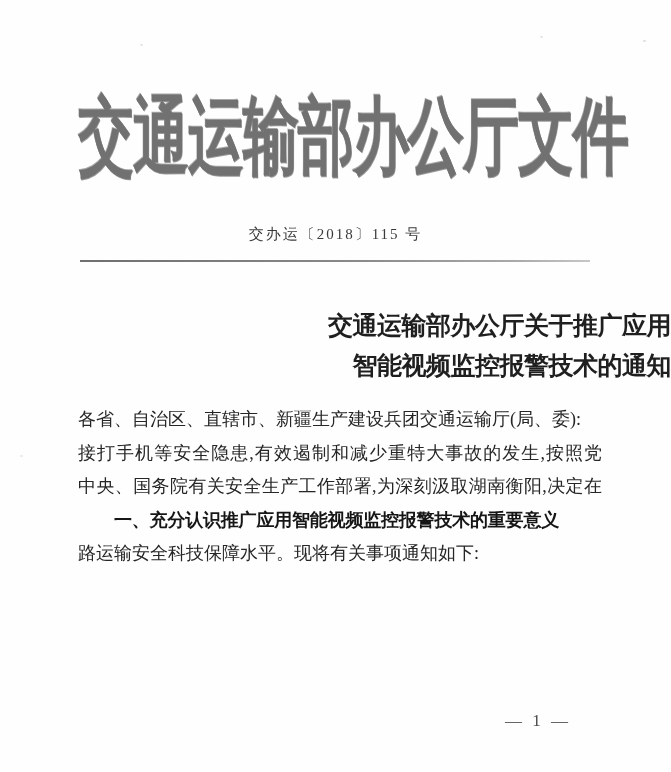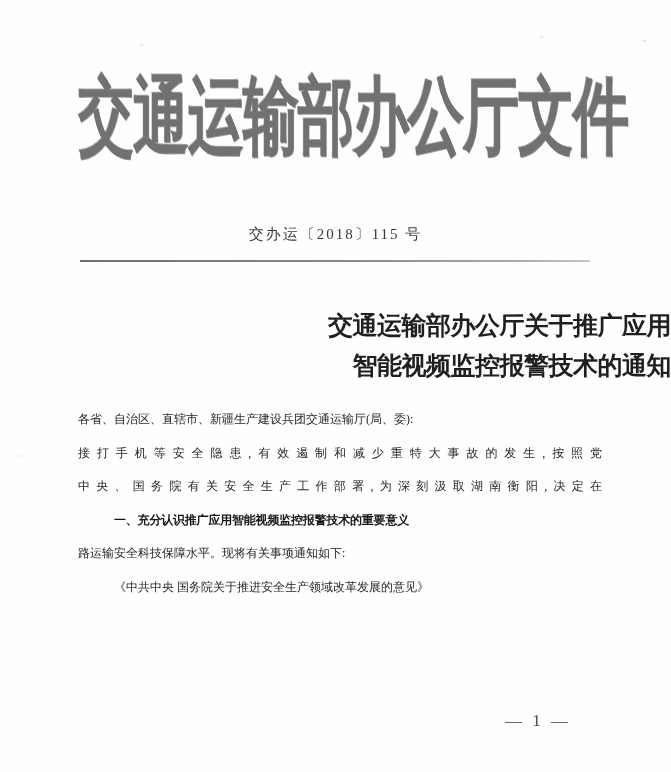--- a/index.html
+++ b/index.html
@@ -20,21 +20,21 @@
     position: absolute; width: 3px; height: 2px;
     background: #e3e3e3; border-radius: 50%;
   }
   .speck.s1 { left: 140px; top: 44px; }
   .speck.s2 { left: 540px; top: 36px; }
   .speck.s3 { left: 643px; top: 40px; background:#dedede; }
   .speck.s4 { left: 20px; top: 455px; background:#e8e8e8; }
 
   .header-wrap {
     position: absolute; top: 80px; left: 0; right: 0; height: 96px;
-    display: flex; align-items: flex-start; justify-content: center; padding-left: 35px;
+    display: flex; align-items: flex-end; justify-content: center; padding-left: 35px;
   }
   .header-text {
     font-size: 56px;
     font-weight: bold;
     letter-spacing: -1px;
     color: #717171;
     text-shadow: 0.5px 0.5px 0.5px #9a9a9a, -0.5px -0.5px 0.5px #a8a8a8;
     transform: scaleY(1.5);
     white-space: nowrap;
   }
@@ -53,21 +53,21 @@
     position: absolute; top: 306px; left: 0; right: 0;
     text-align: right;
     font-weight: bold;
     font-size: 25px;
     line-height: 40px;
     color: #1f1f1f;
     letter-spacing: -0.5px;
   }
   .body-block {
     position: absolute; top: 403px; left: 78px; width: 524px;
-    font-size: 12px;
+    font-size: 18px;
     line-height: 33.6px;
     color: #262626;
   }
   .line { white-space: nowrap; }
   .line.wrap { white-space: normal; }
   .line.indent { text-indent: 36px; }
   .line.justify {
     white-space: normal;
     text-align: justify;
     text-align-last: justify;
@@ -108,18 +108,17 @@
     <div>交通运输部办公厅关于推广应用</div>
     <div>智能视频监控报警技术的通知</div>
   </div>
 
   <div class="body-block">
     <div class="line wrap">各省、自治区、直辖市、新疆生产建设兵团交通运输厅(局、委):</div>
     <div class="line justify">接打手机等安全隐患,有效遏制和减少重特大事故的发生,按照党</div>
     <div class="line justify">中央、国务院有关安全生产工作部署,为深刻汲取湖南衡阳,决定在</div>
     <div class="line indent heading">一、充分认识推广应用智能视频监控报警技术的重要意义</div>
     <div class="line wrap">路运输安全科技保障水平。现将有关事项通知如下:</div>
-    <div class="line indent wrap">《中共中央 国务院关于推进安全生产领域改革发展的意见》</div>
   </div>
 
   <div class="page-number">— 1 —</div>
 
 </div>
 
 </body></html>

